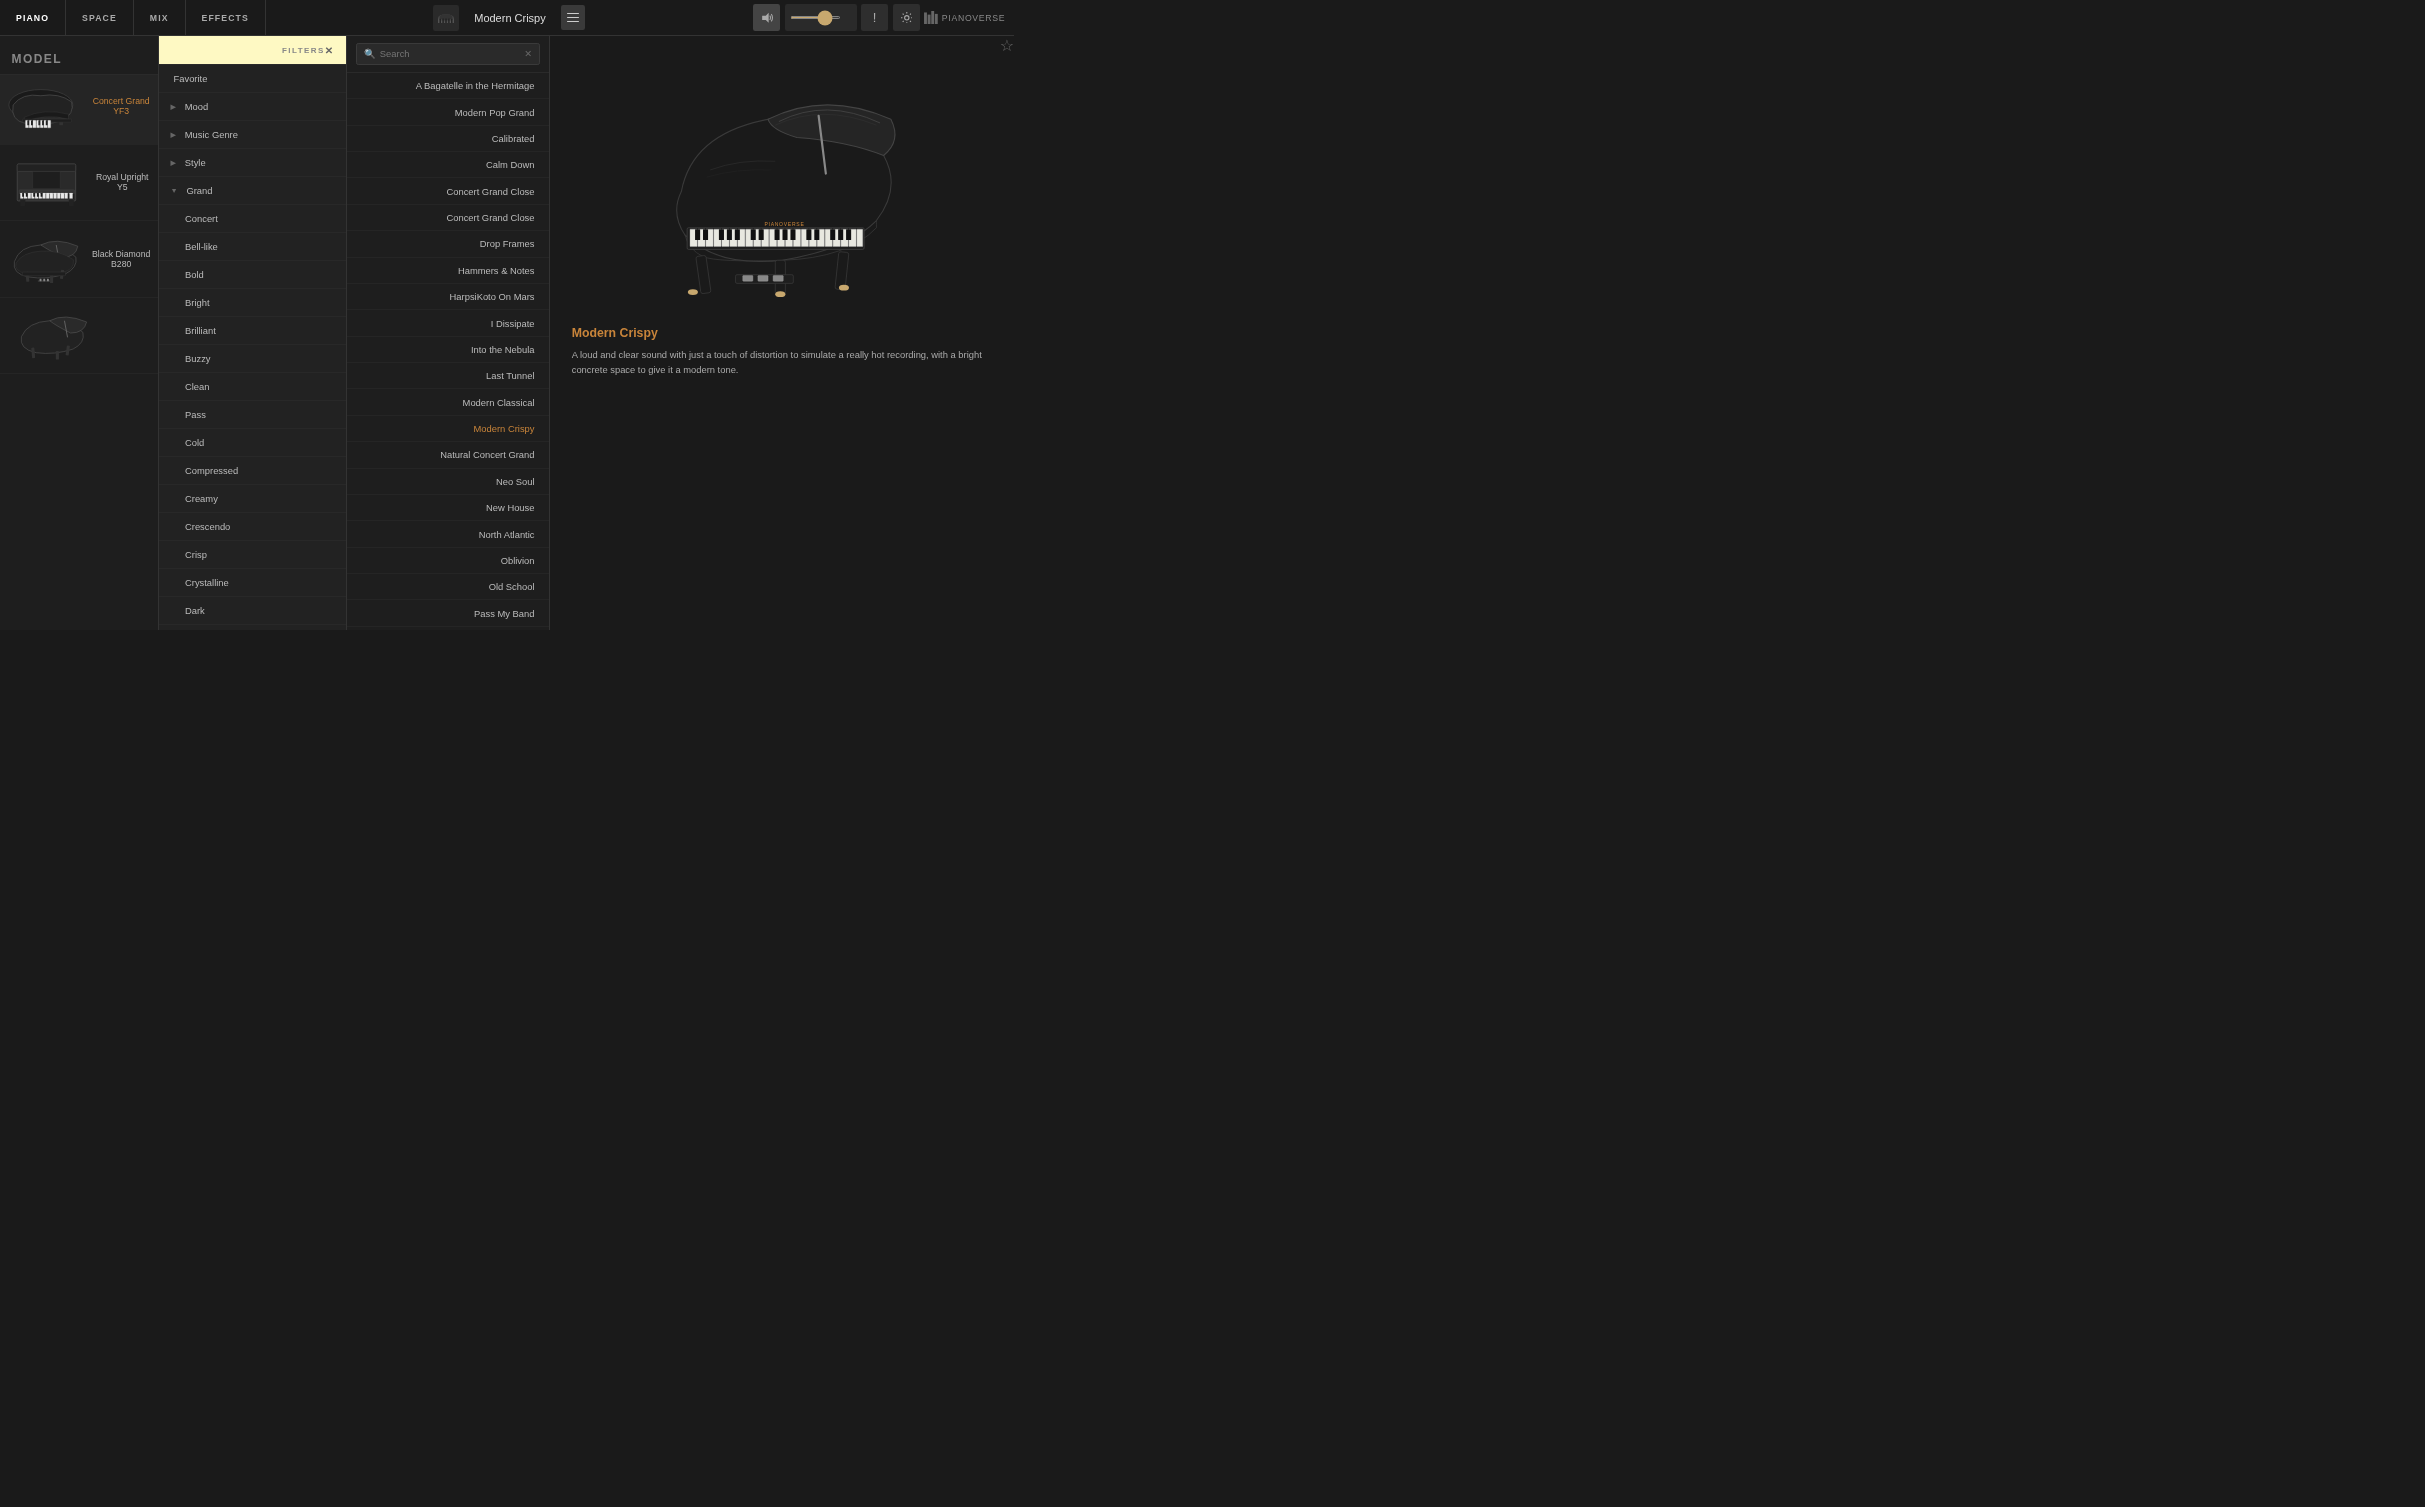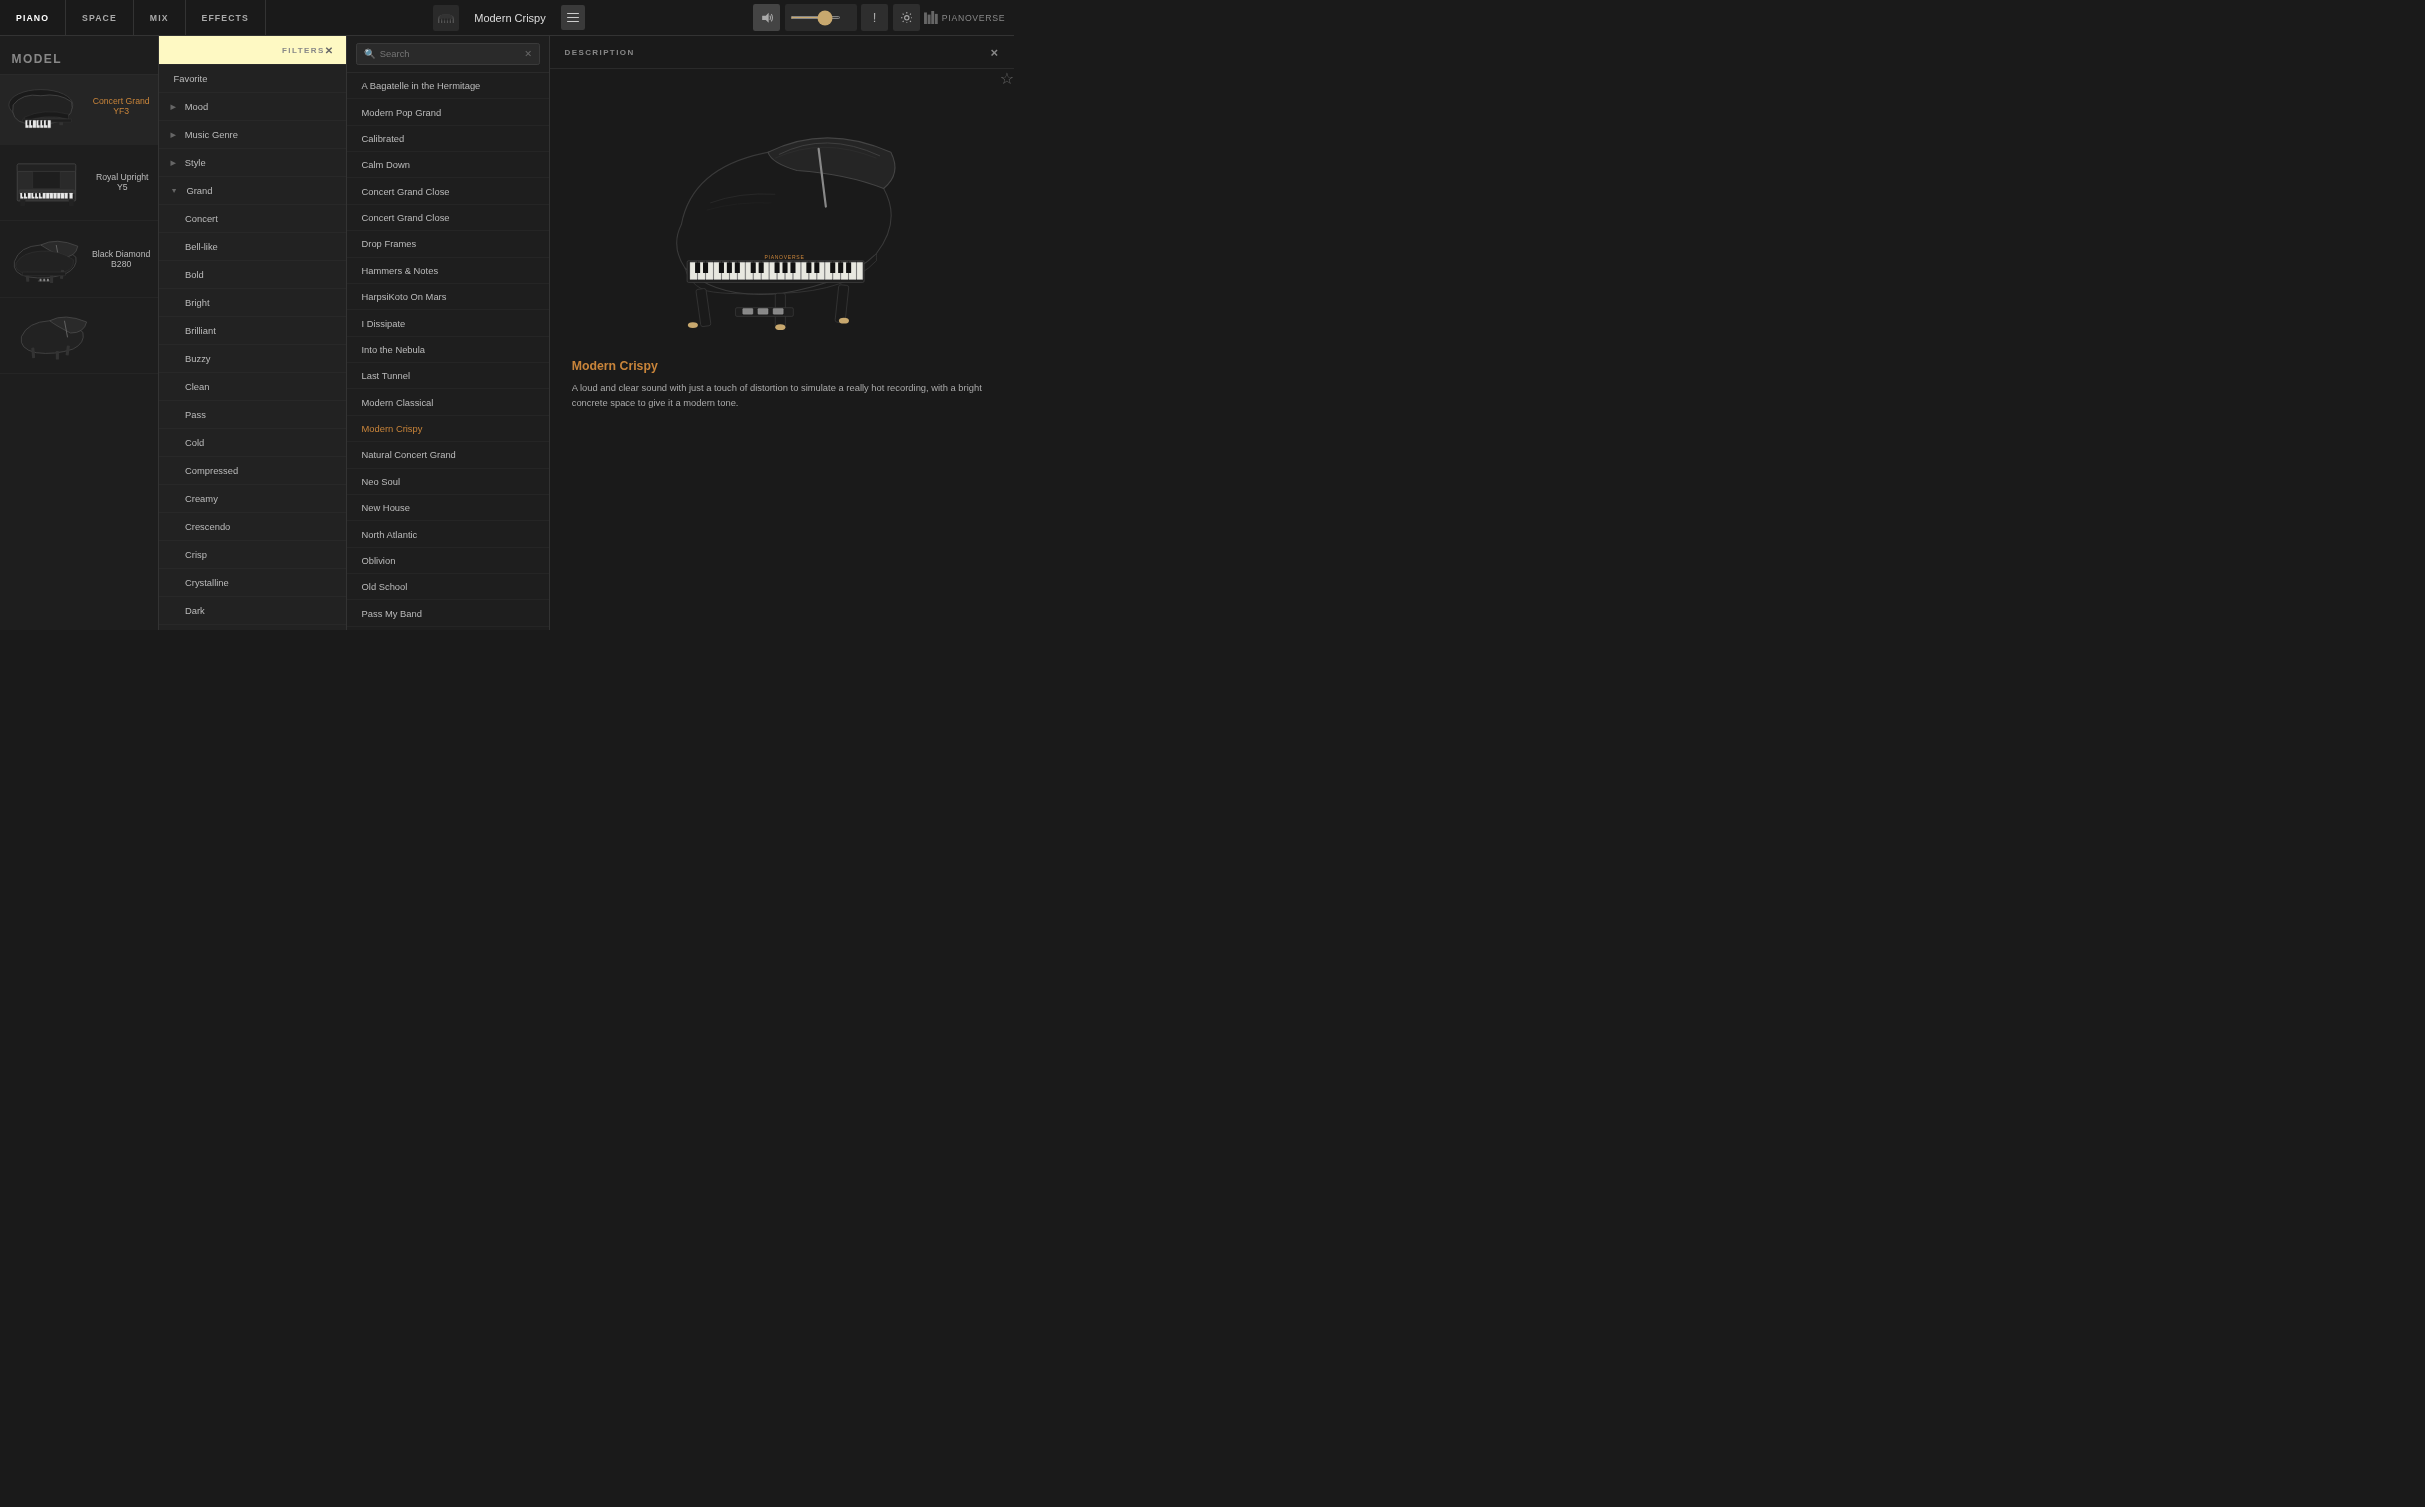--- a/index.html
+++ b/index.html
@@ -270,21 +270,21 @@
     .presets-list {
       flex: 1;
       overflow-y: auto;
     }
     .preset-item {
       padding: 7.2px 14.5px;
       font-size: 9.4px;
       color: #bbb;
       cursor: pointer;
       border-bottom: 0.7px solid #252525;
-      text-align: left;
+      text-align: right;
     }
     .preset-item.active { color: #c8843a; }
 
     
     .description-panel {
       flex: 1;
       background: #1a1a1a;
       display: flex;
       flex-direction: column;
     }
@@ -621,24 +621,20 @@
         <div class="preset-item">Neo Soul</div>
         <div class="preset-item">New House</div>
         <div class="preset-item">North Atlantic</div>
         <div class="preset-item">Oblivion</div>
         <div class="preset-item">Old School</div>
         <div class="preset-item">Pass My Band</div>
       </div>
     </div>
 
     <div class="description-panel">
-      <div class="desc-header">
-        <span>DESCRIPTION</span>
-        <span style="cursor:pointer;color:#888;font-size:13px;">×</span>
-      </div>
       <div class="desc-content">
         <button class="star-btn">☆</button>
         <div class="piano-image-area">
 
           <svg width="261" height="224" viewBox="0 0 360 310" fill="none" xmlns="http://www.w3.org/2000/svg" style="font-size:13px">
 
             <path d="M40 160 Q55 80 160 60 Q260 45 320 110 Q345 155 310 200 Q270 240 180 255 Q90 265 45 220 Q25 190 40 160Z" fill="#1a1a1a" stroke="#3a3a3a" stroke-width="1.5"></path>
 
             <path d="M160 60 Q240 20 330 60 Q345 90 320 110 Q270 90 200 85 Q165 75 160 60Z" fill="#252525" stroke="#444" stroke-width="1.5"></path>
 

